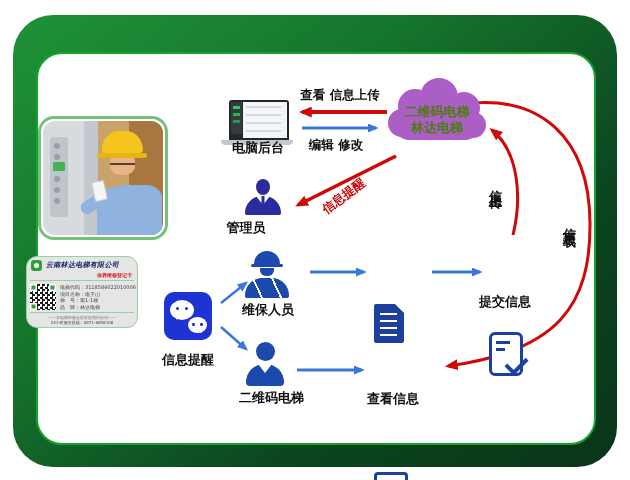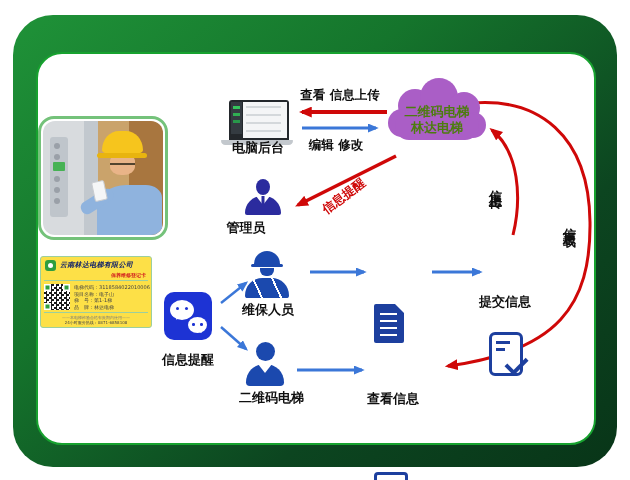--- a/index.html
+++ b/index.html
@@ -23,22 +23,22 @@
   .green-scr{position:absolute;left:8%;top:36%;width:10%;height:8%;background:#46b254;border-radius:1px;}
   .w-torso{position:absolute;right:1%;bottom:0;width:54%;height:44%;background:#8fb3de;border-radius:45% 25% 0 0;}
   .w-arm{position:absolute;right:40%;bottom:24%;width:30%;height:11%;background:#8fb3de;transform:rotate(-32deg);border-radius:6px;}
   .w-phone{position:absolute;right:48%;bottom:30%;width:9%;height:16%;background:#f5f6f7;border:1px solid #c9ccd0;transform:rotate(-12deg);border-radius:2px;}
   .w-face{position:absolute;right:23%;top:30%;width:21%;height:17%;background:#e9b488;border-radius:30% 30% 45% 45%;}
   .w-face::after{content:"";position:absolute;left:0;top:38%;width:100%;height:2px;background:#53442f;}
   .w-helmet{position:absolute;right:17%;top:9%;width:34%;height:21%;background:#f6c51d;border-radius:50% 50% 40% 40%/95% 95% 25% 25%;}
   .w-brim{position:absolute;right:13%;top:28%;width:42%;height:4.5%;background:#e8b40f;border-radius:4px;}
 
   
-  .card{position:absolute;left:40px;top:256px;width:110px;height:70px;background:#fde047;border:1.5px solid #9ccf9e;
-    border-radius:3px;z-index:4;font-weight:400;}
+  .card{position:absolute;left:26px;top:256px;width:110px;height:70px;background:#e5e5e5;border:1.5px solid #9ccf9e;
+    border-radius:11px;z-index:4;font-weight:400;}
   .card-head{display:flex;align-items:flex-start;padding:3px 4px 0 4px;}
   .card-logo{width:11px;height:11px;background:#2f9e3f;border-radius:3px;position:relative;flex:0 0 auto;}
   .card-logo::after{content:"";position:absolute;left:3px;top:3px;width:5px;height:5px;border-radius:50%;background:#fff;}
   .card-title{font-size:7px;font-weight:700;font-style:italic;color:#16266b;margin-left:4px;white-space:nowrap;letter-spacing:.3px;}
   .card-sub{font-size:5px;color:#d32020;font-weight:700;text-align:right;padding:1px 5px 0 0;}
   .card-line{height:1px;background:#9ccf9e;margin:2px 3px;}
   .card-body{display:flex;padding:1px 3px 0 3px;}
   .qr{width:26px;height:26px;position:relative;flex:0 0 auto;
     background:repeating-conic-gradient(#1a1a1a 0% 25%,#ffffff 0% 50%) 0 0/5px 5px;}
   .qr .f{position:absolute;width:7px;height:7px;background:#2f9e3f;box-shadow:inset 0 0 0 1.5px #fff;}

